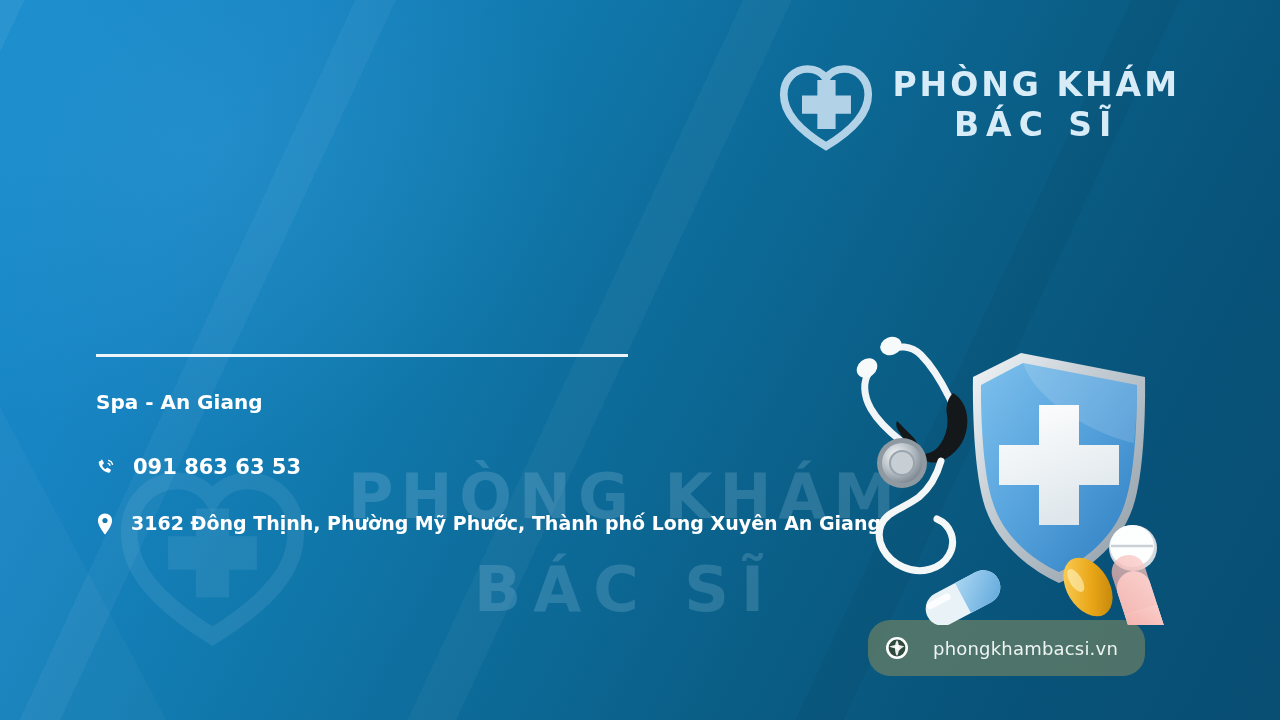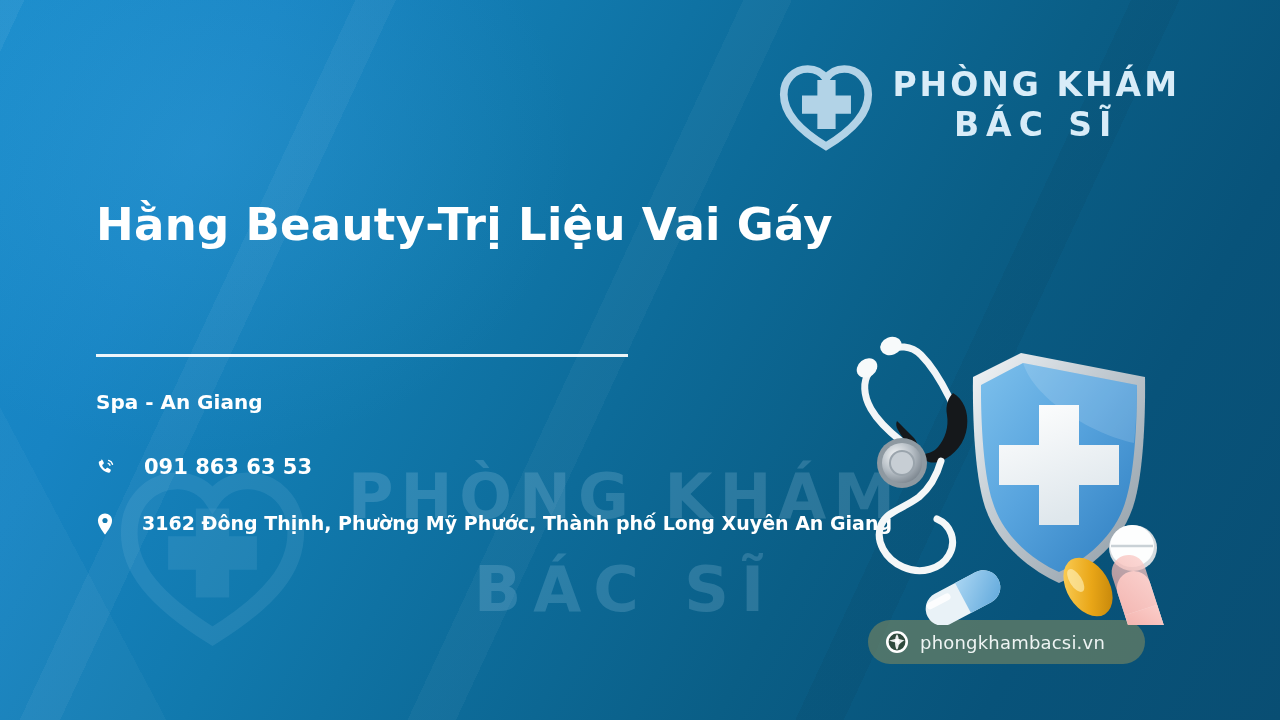--- a/index.html
+++ b/index.html
@@ -100,37 +100,37 @@
   .subtitle {
     position:absolute; left:96px; top:390px;
     color:#ffffff;
     font-family:"DejaVu Sans", sans-serif;
     font-weight:bold;
     font-size:20px;
   }
 
   .contact-row {
     position:absolute;
-    display:flex; align-items:flex-start; gap:28px;
+    display:flex; align-items:flex-start; gap:17px;
     color:#ffffff;
     font-family:"DejaVu Sans", sans-serif;
     font-weight:bold;
   }
   .row-phone { left:96px; top:455px; font-size:21px; }
   .row-addr  { left:96px; top:510px; font-size:19px; width:800px; line-height:1.45; }
   .c-icon { flex:0 0 auto; display:block; margin-top:2px; }
   .row-addr .c-icon { margin-top:3px; }
 
   
   .badge {
     position:absolute; left:868px; top:620px;
-    width:277px; height:44px;
+    width:277px; height:56px;
     background:rgba(106,128,100,0.72);
     border-radius:22px;
-    display:flex; align-items:center; gap:11px;
+    display:flex; align-items:center; gap:24px;
     padding-left:17px;
   }
   .badge-text {
     color:#eef4f3;
     font-family:"DejaVu Sans", sans-serif;
     font-size:18px;
     letter-spacing:.2px;
   }
 
   
@@ -159,21 +159,20 @@
     <svg class="logo-mark" viewBox="0 0 100 100">
       <path d="M50 93 C19 74 6 57 6 39 C6 23 17.5 12.5 31 12.5 C39 12.5 46 16.5 50 22.5 C54 16.5 61 12.5 69 12.5 C82.5 12.5 94 23 94 39 C94 57 81 74 50 93 Z" fill="none" stroke="#cfe6f6" stroke-width="8"></path>
       <path d="M41 24 h19 v16 h16 v19 h-16 v16 h-19 v-16 h-16 v-19 h16 Z" fill="#cfe6f6"></path>
     </svg>
     <div class="logo-text">
       <span class="logo-l1">PHÒNG KHÁM</span>
       <span class="logo-l2">BÁC SĨ</span>
     </div>
   </div>
 
-  <h1 class="title">Hằng Beauty-Trị Liệu Vai Gáy</h1>
 
   <div class="divider"></div>
 
   <div class="subtitle">Spa - An Giang</div>
 
   <div class="contact-row row-phone">
     <svg class="c-icon" width="20" height="20" viewBox="0 0 24 24">
       <path d="M6.3 3.2c.6-.2 1.3.1 1.6.7l1.4 2.7c.3.6.1 1.3-.4 1.7l-1.2 1c-.2.2-.3.5-.2.8.5 1.4 1.9 3.2 3.4 4.2.3.2.6.2.8 0l1.1-1c.5-.4 1.2-.5 1.7-.2l2.6 1.5c.6.3.8 1 .6 1.6l-.6 1.6c-.3.7-1 1.2-1.8 1.1-3.1-.3-5.9-2-8-4.2C5.1 12.5 3.6 9.8 3.3 7c-.1-.8.3-1.5 1-1.8l2-1Z" fill="#fff"></path>
       <path d="M15.2 4.1a6.6 6.6 0 0 1 4.6 4.6" fill="none" stroke="#fff" stroke-width="1.7" stroke-linecap="round"></path>
       <path d="M14.6 7.6a3.4 3.4 0 0 1 2.2 2.2" fill="none" stroke="#fff" stroke-width="1.7" stroke-linecap="round"></path>

